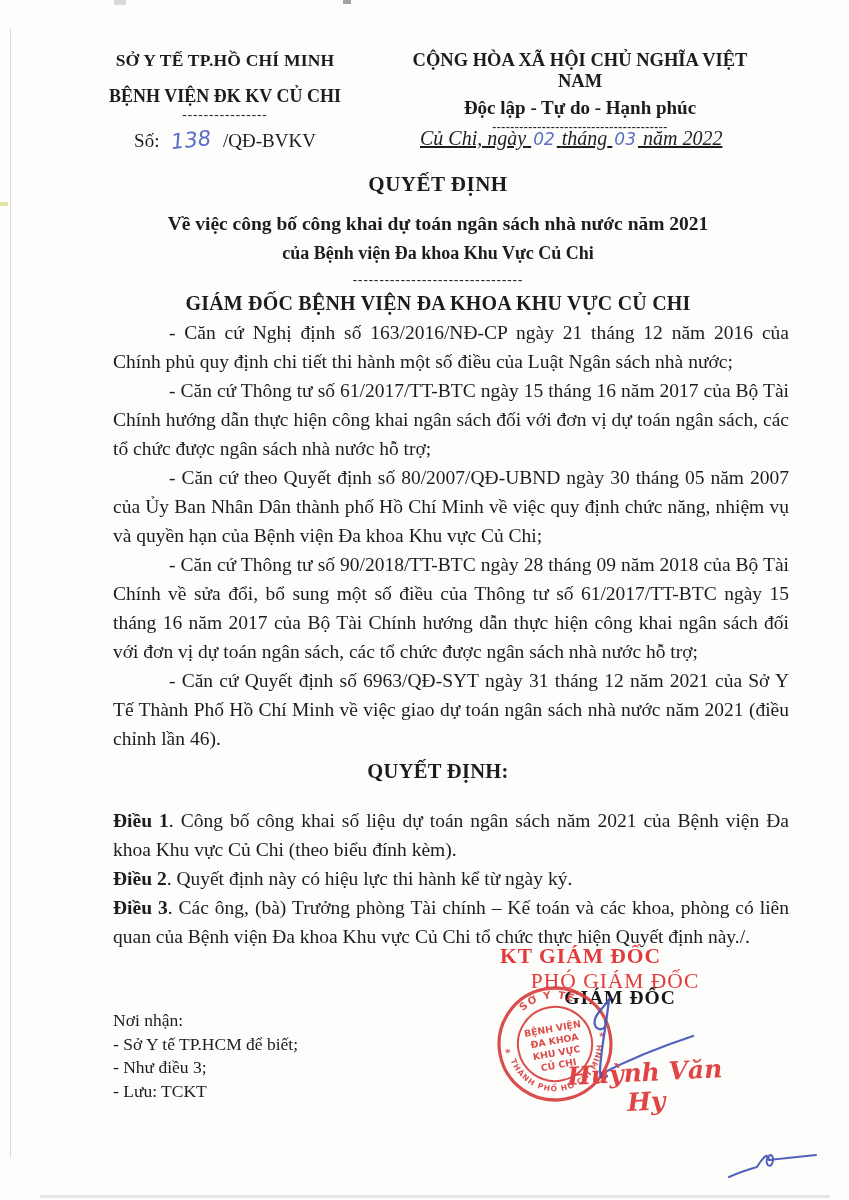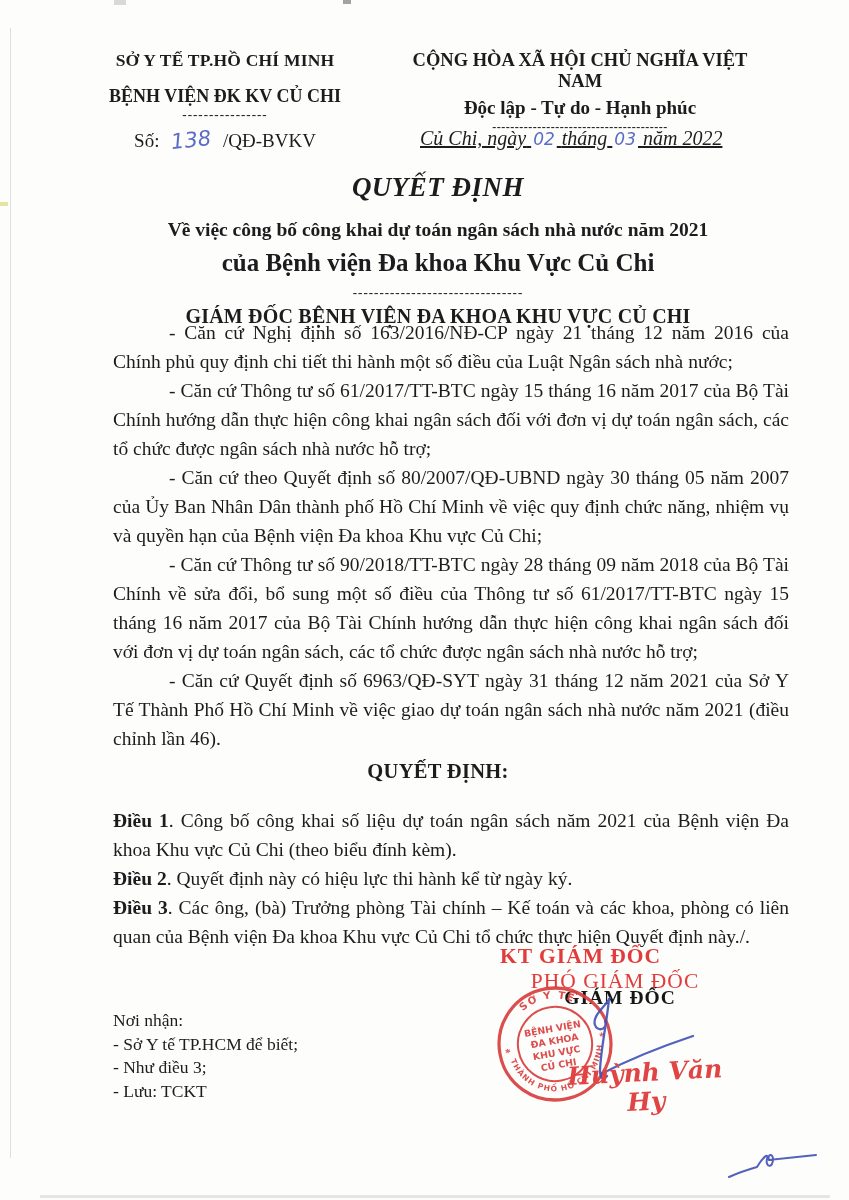--- a/index.html
+++ b/index.html
@@ -26,23 +26,23 @@
   .hr1{font-size:18.5px;font-weight:bold;}
   .hr2{font-size:19px;font-weight:bold;margin-top:5px;}
   .hrsep{font-size:12px;font-weight:bold;letter-spacing:.5px;line-height:9px;margin-top:4px;}
 
   .date-line{position:absolute;left:420px;top:127px;width:345px;text-align:left;
              font-style:italic;font-size:20px;text-decoration:underline;}
   .date-line .hand{font-size:17px;margin:0 2px;display:inline-block;}
 
   
   .title-block{position:absolute;left:100px;top:172px;width:676px;text-align:center;}
-  .t-main{font-size:27px;font-weight:bold;letter-spacing:.5px;font-style:italic;}
+  .t-main{font-size:21px;font-weight:bold;letter-spacing:.5px;}
   .t-sub1{font-size:19.5px;font-weight:bold;margin-top:16px;}
-  .t-sub2{font-size:25px;font-weight:bold;margin-top:8px;}
+  .t-sub2{font-size:18px;font-weight:bold;margin-top:8px;}
   .t-sep{font-size:13px;font-weight:bold;letter-spacing:1px;margin-top:10px;line-height:11px;}
   .t-issuer{font-size:20px;font-weight:bold;margin-top:7px;letter-spacing:.2px;}
 
   
   .preamble{position:absolute;left:113px;top:318px;width:676px;font-size:19.5px;
             line-height:29px;text-align:justify;}
   .preamble p{margin:0;text-indent:56px;}
 
   .decision-heading{position:absolute;left:100px;top:760px;width:676px;text-align:center;
             font-size:20.5px;font-weight:bold;letter-spacing:.3px;}

